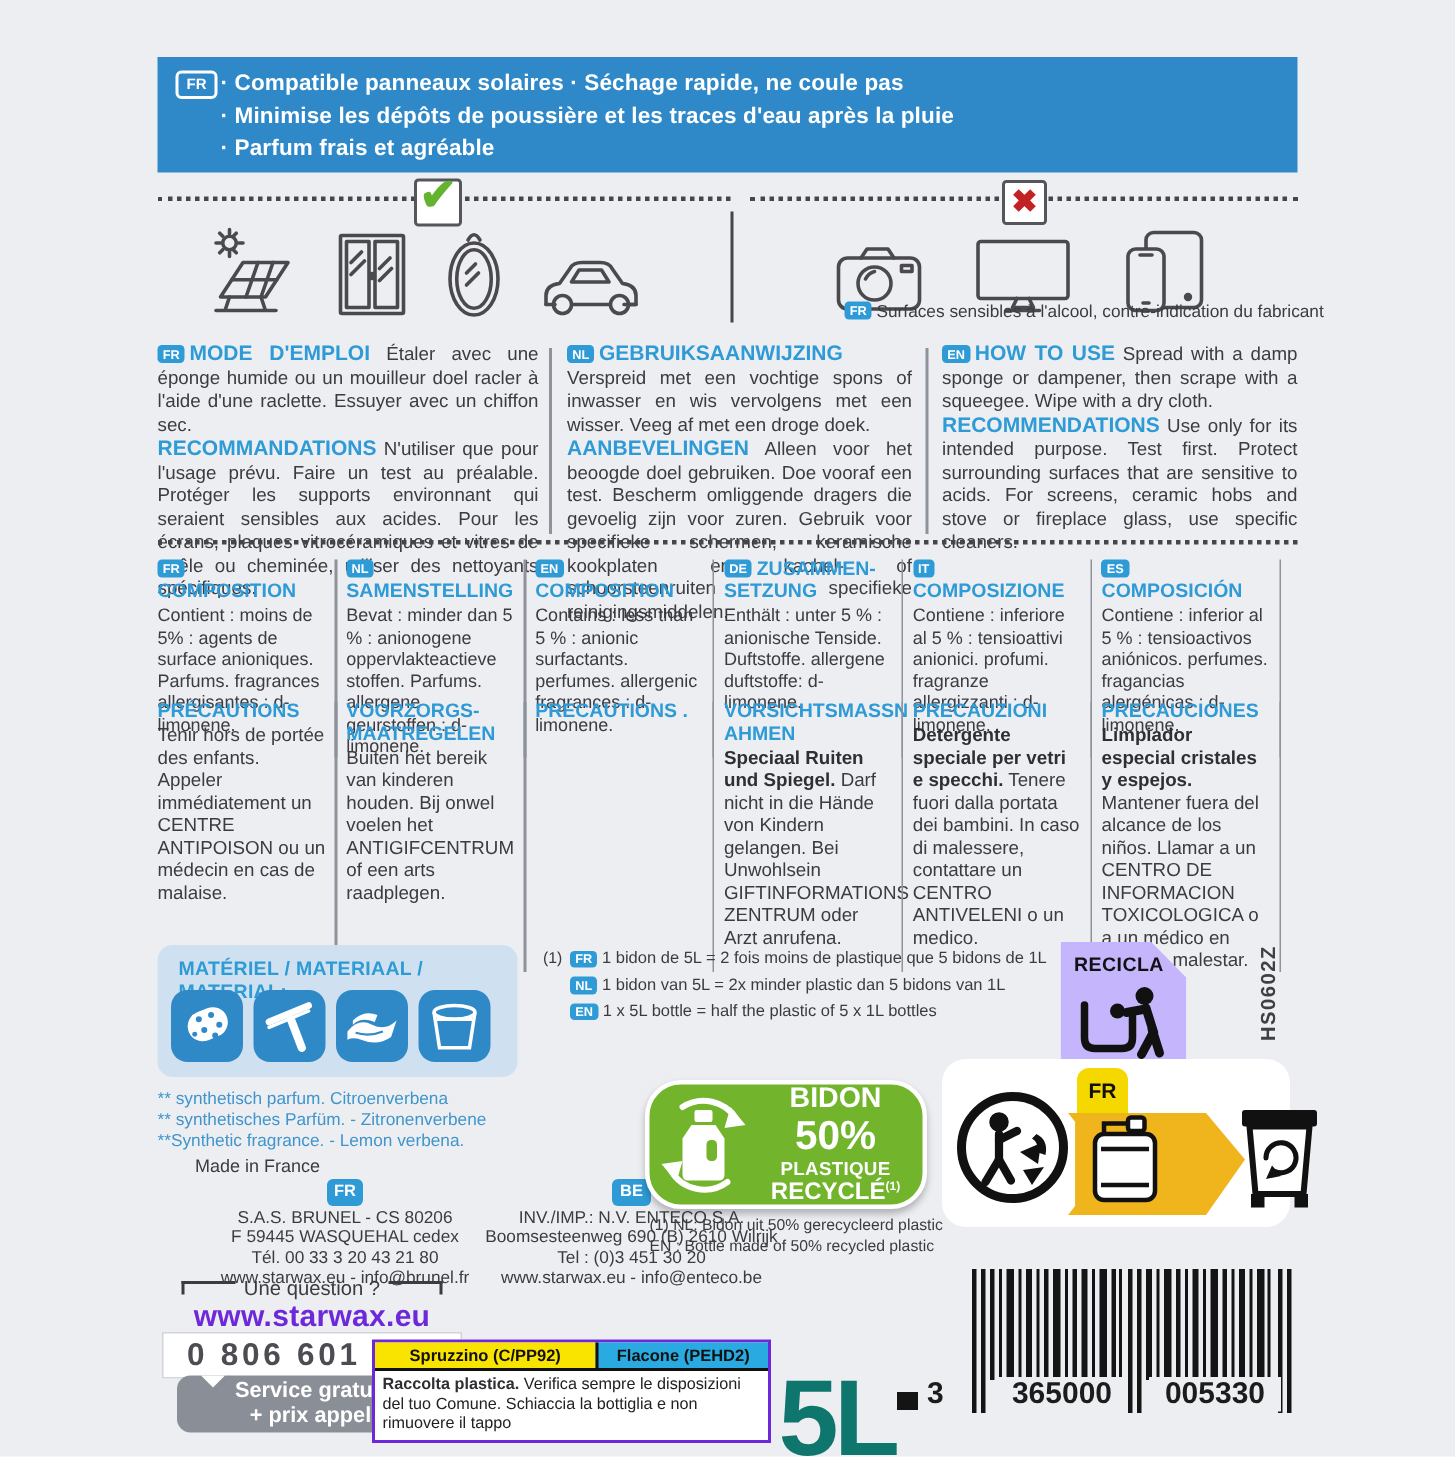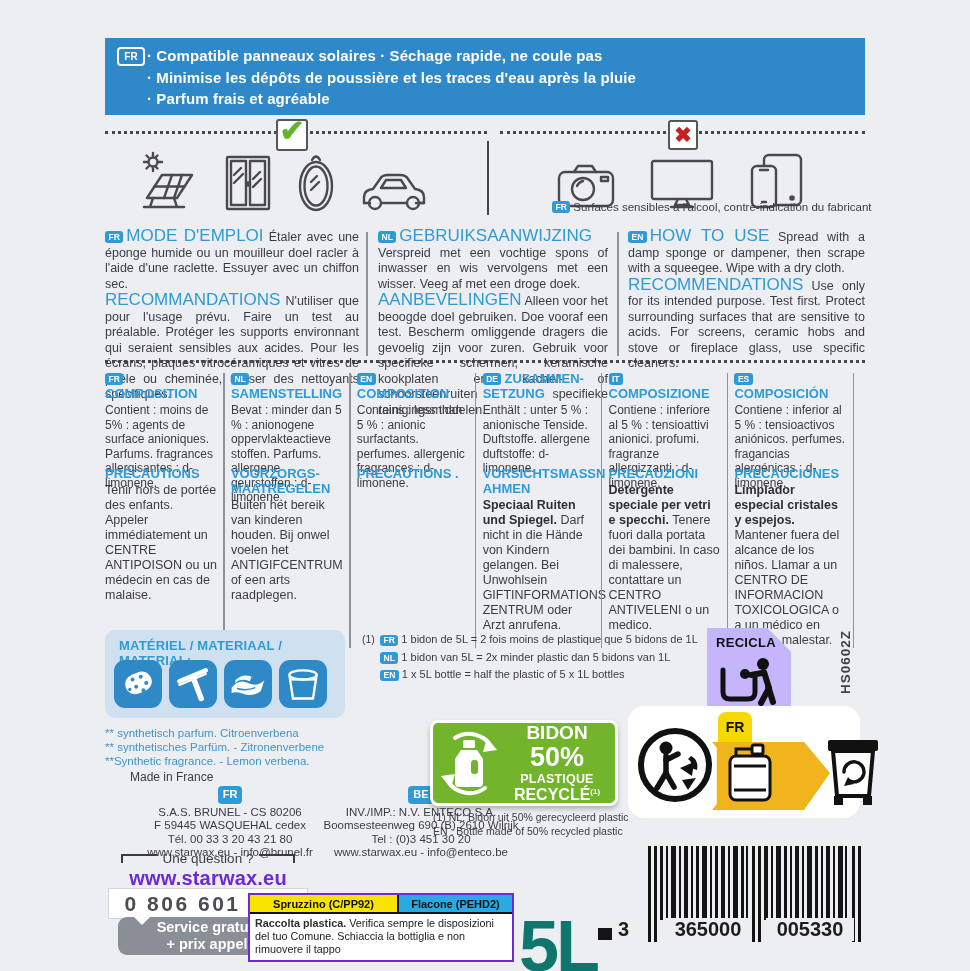--- a/index.html
+++ b/index.html
@@ -16,27 +16,27 @@
   .mark-box{position:absolute;background:#fff;display:flex;align-items:center;justify-content:center;border-radius:3px;}
   .check-box{left:276px;top:119px;width:28px;height:28px;border:2.5px solid #55565a;}
   .check-box span{color:#64b32e;font-size:30px;font-weight:bold;line-height:0;margin-top:-9px;}
   .cross-box{left:668px;top:120px;width:26px;height:26px;border:2.5px solid #55565a;}
   .cross-box span{color:#c32225;font-size:21px;font-weight:bold;line-height:0;}
   .v-sep{position:absolute;left:487px;top:141px;width:2px;height:74px;background:#46464a;}
 
   .icon-row{position:absolute;display:flex;align-items:flex-end;justify-content:space-between;}
   .oicon{stroke:#4a4a4e;stroke-width:2.4;fill:none;stroke-linecap:round;stroke-linejoin:round;}
 
-  .alcohol-note{position:absolute;left:513px;top:201px;font-size:11.5px;color:#3b3b40;padding-left:39px;}
+  .alcohol-note{position:absolute;left:524px;top:201px;font-size:11.5px;color:#3b3b40;padding-left:39px;}
   .lb{display:inline-block;background:#2e9bd6;color:#fff;border-radius:3px;font-size:8.5px;font-weight:bold;
       padding:1.5px 3.5px;vertical-align:1.5px;margin-right:3px;line-height:1;}
 
   
   .usage-col{position:absolute;top:228px;font-size:12.5px;line-height:15.5px;text-align:justify;}
-  .usage-col .h{color:#2e9bd6;font-weight:normal;font-size:17px;}
+  .usage-col .h{color:#2e9bd6;font-weight:bold;font-size:14px;}
   .usage-col p{margin:0;}
   .usage-col p+p{}
   .col-div{position:absolute;background:#8e939b;width:1.5px;}
 
   
   .six-row{position:absolute;left:105px;width:762px;display:flex;}
   .six-col{width:112px;}
   .six-div{width:1.5px;background:#8e939b;margin:2px 6.2px 0 6.2px;}
   .six-col .h{color:#2e9bd6;font-weight:bold;font-size:13px;line-height:15px;}
   .six-col .t{font-size:12px;line-height:14.5px;margin-top:2px;}
@@ -66,21 +66,21 @@
     font-size:13.5px;font-weight:bold;color:#3f3f44;letter-spacing:1px;}
 
   .made-in{position:absolute;left:130px;top:770px;font-size:12px;}
 
   .addr{position:absolute;text-align:center;font-size:11.5px;line-height:13.5px;}
   .addr .big-lb{display:inline-block;background:#2e9bd6;color:#fff;border-radius:4px;font-size:11px;font-weight:bold;
     padding:2px 5px;margin-bottom:2px;}
 
   
   .green-badge{position:absolute;left:430px;top:720px;width:182px;height:80px;background:#72b52c;border:3px solid #fff;
-    border-radius:8px;box-shadow:0 3px 5px rgba(0,0,0,.25);display:flex;align-items:center;color:#fff;}
+    border-radius:24px;box-shadow:0 3px 5px rgba(0,0,0,.25);display:flex;align-items:center;color:#fff;}
   .gb-text{width:104px;text-align:center;font-weight:800;line-height:1;}
   .gb-l1{font-size:19px;}
   .gb-l2{font-size:27px;margin-top:2px;}
   .gb-l3{font-size:12.5px;margin-top:2px;letter-spacing:.2px;}
   .gb-l4{font-size:16px;margin-top:1px;}
   .gb-l4 sup{font-size:8px;}
 
   .recycled-note{position:absolute;left:433px;top:810px;font-size:10.5px;line-height:14px;}
 
   

